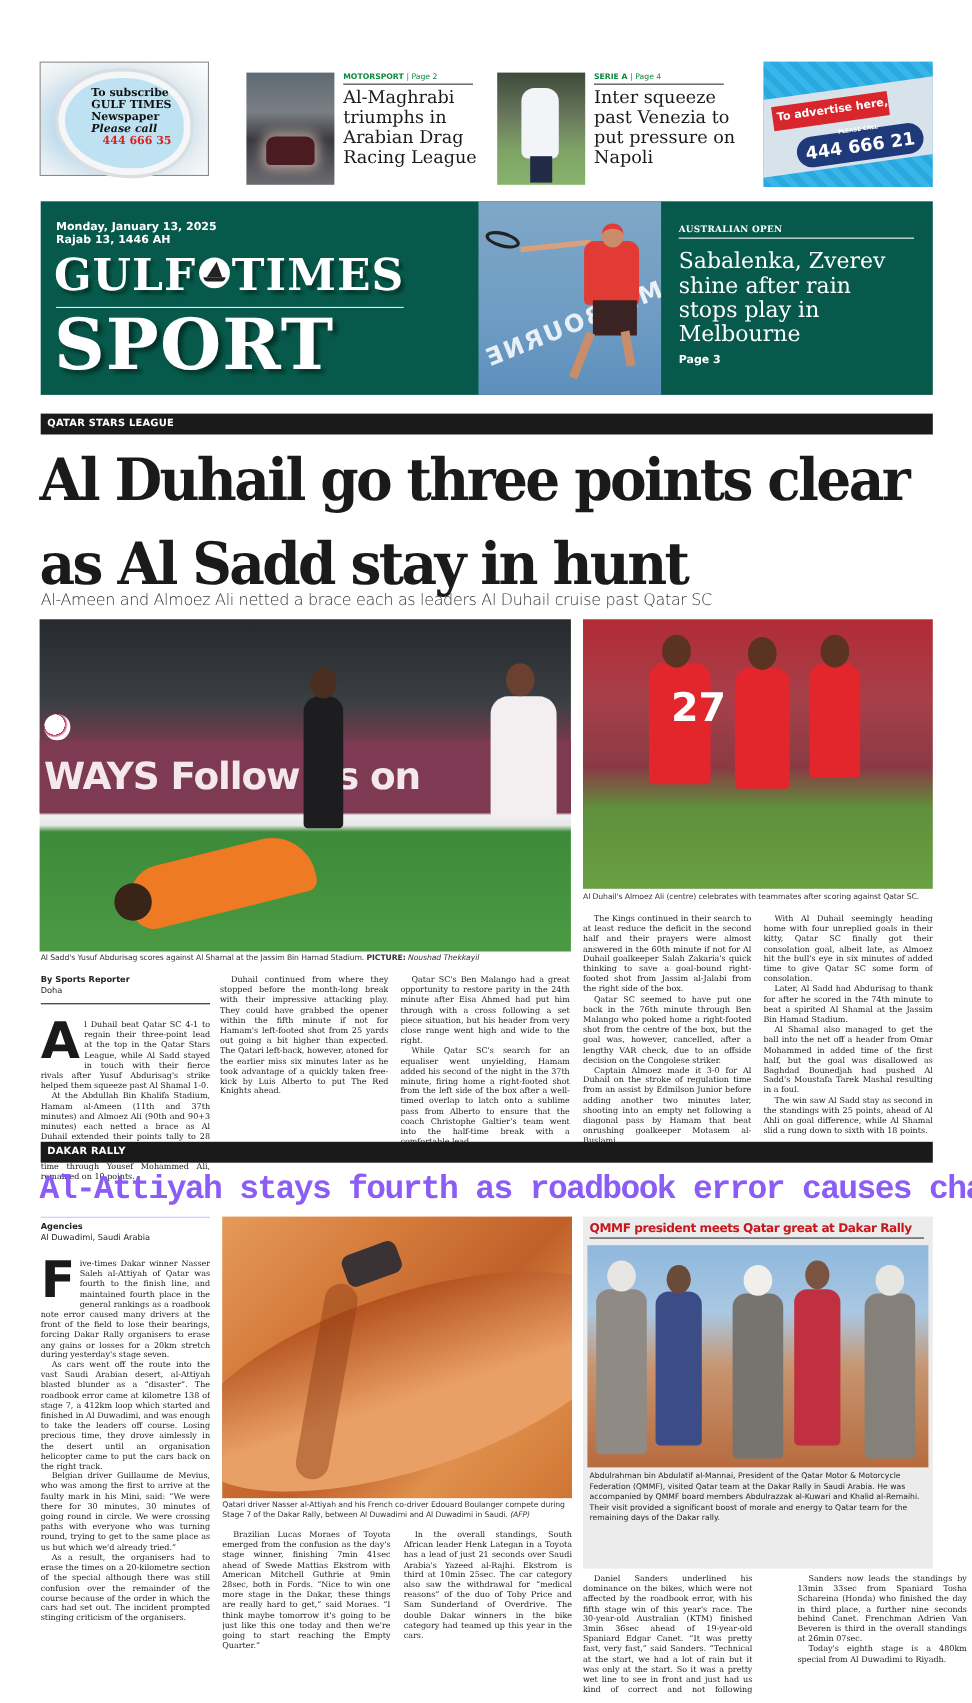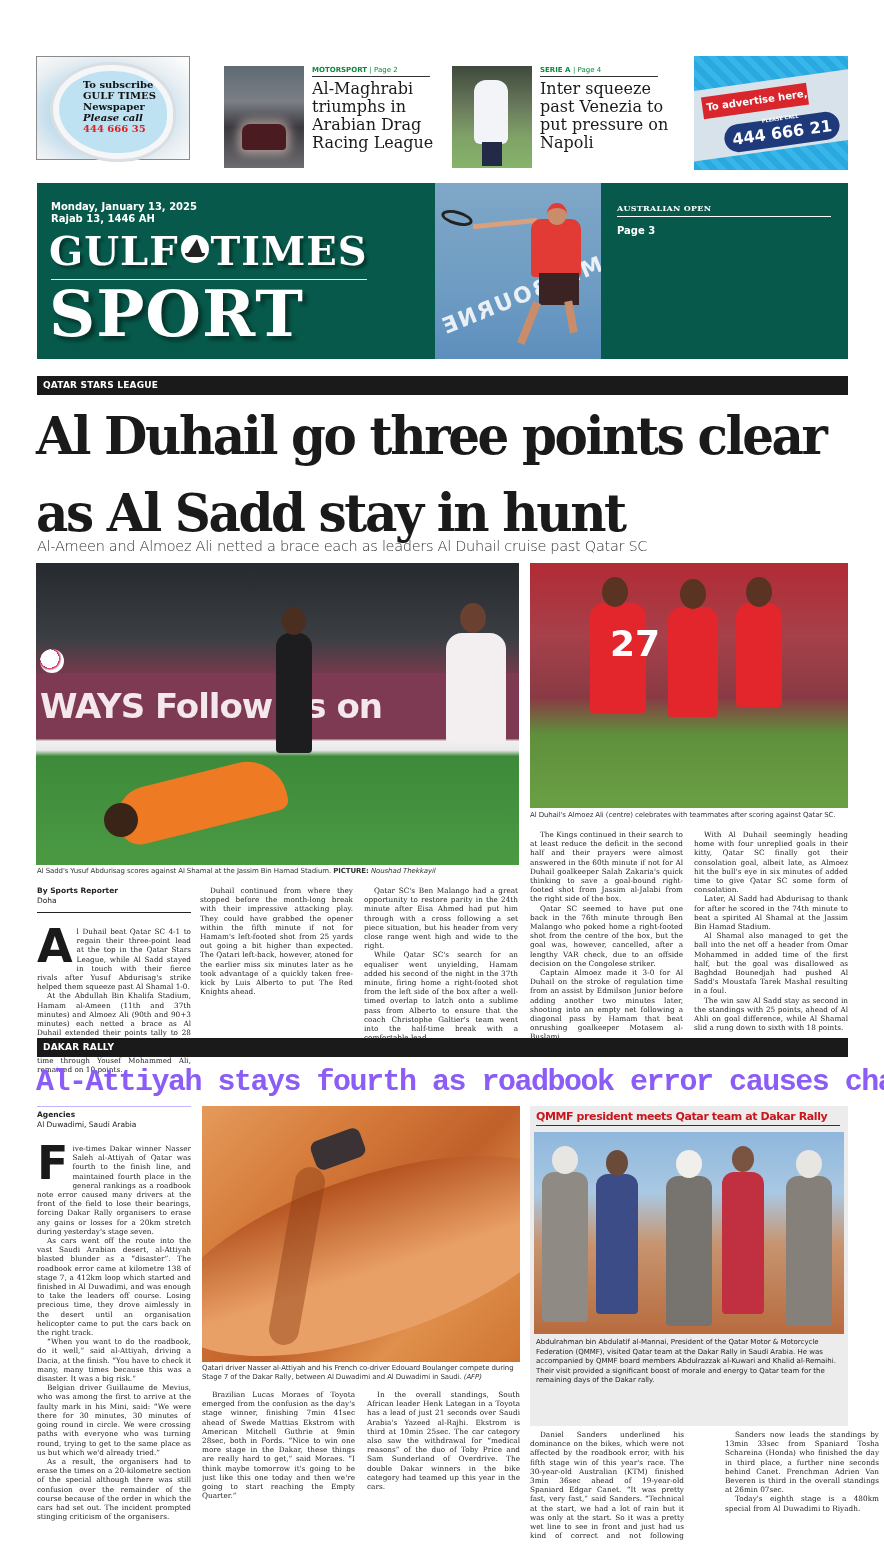--- a/index.html
+++ b/index.html
@@ -8,21 +8,21 @@
 
   
   .teaser-row { position: absolute; top: 56px; left: 36px; width: 812px; height: 116px; }
   .sub-ad { position: absolute; left: 0; top: 0; width: 154px; height: 104px; border: 1px solid #8a8a8a;
             background: radial-gradient(ellipse at 45% 55%, #cfe9f6 0%, #b4d8ec 40%, #e8eef2 70%, #ffffff 100%); }
   .sub-ad .tear { position: absolute; left: 22px; top: 14px; width: 108px; height: 82px; border-radius: 48% 52% 44% 56%;
                   background: #bfe2f3; box-shadow: 0 0 0 6px #f4f6f8, 0 0 0 9px #d9dee3; }
   .sub-ad .txt { position: absolute; left: 46px; top: 22px; font-family: "DejaVu Serif", serif; font-weight: bold;
                  font-size: 10px; line-height: 11px; color: #111; }
   .sub-ad .txt .please { font-style: italic; }
-  .sub-ad .txt .phone { color: #e0211d; font-weight: bold; }
+  .sub-ad .txt .phone { color: #e0211d; font-weight: bold; text-align: right; }
 
   .teaser { position: absolute; top: 10px; height: 102px; }
   .teaser .thumb { position: absolute; left: 0; top: 0; width: 80px; height: 102px; }
   .teaser .kicker { position: absolute; left: 88px; top: 0; width: 118px; font-family: "DejaVu Sans", sans-serif;
                     font-size: 7px; font-weight: bold; border-bottom: 1px solid #333; padding-bottom: 2px; }
   .teaser .kicker .sec { color: #0a8a3c; text-transform: uppercase; }
   .teaser .kicker .pg { color: #0a8a3c; font-weight: normal; }
   .teaser .hl { position: absolute; left: 88px; top: 14px; width: 130px; font-family: "DejaVu Serif", serif;
                 font-size: 16px; line-height: 18px; color: #1a1a1a; }
   .teaser-1 { left: 188px; }
@@ -209,20 +209,21 @@
     <div class="arm"></div>
     <div class="shirt"></div>
     <div class="head"></div>
     <div class="shorts"></div>
     <div class="leg1"></div>
     <div class="leg2"></div>
   </div>
 
   <div class="aus">
     <div class="kicker">AUSTRALIAN OPEN</div>
+    <div class="hl">Sabalenka, Zverev shine after rain stops play in Melbourne</div>
     <div class="pg">Page 3</div>
   </div>
 </div>
 
 <div class="section-bar" style="top:376px">QATAR STARS LEAGUE</div>
 <h1 class="main-hl">Al Duhail go three points clear as Al Sadd stay in hunt</h1>
 <div class="main-deck">Al-Ameen and Almoez Ali netted a brace each as leaders Al Duhail cruise past Qatar SC</div>
 
 <div class="photo-a">
   <div class="adboard">WAYS   Follow us on</div>
@@ -281,21 +282,20 @@
 <div class="section-bar" style="top:1038px">DAKAR RALLY</div>
 <h2 class="dakar-hl">Al-Attiyah stays fourth as roadbook error causes chaos</h2>
 
 <div class="col" style="left: 37px; top: 1106px; width: 154px; max-height: 434px; overflow: hidden;">
   <div class="byline" style="border-top:1px solid #c4b5fd; border-bottom:none; padding-top:3px; margin-bottom:8px;">
     <b>Agencies</b><br>
     <span>Al Duwadimi, Saudi Arabia</span>
   </div>
   <p class="noindent"><span class="dropcap">F</span><span>ive-times Dakar winner Nasser Saleh al-Attiyah of Qatar was fourth to the finish line, and maintained fourth place in the general rankings as a roadbook note error caused many drivers at the front of the field to lose their bearings, forcing Dakar Rally organisers to erase any gains or losses for a 20km stretch during yesterday's stage seven.</span></p>
   <p>As cars went off the route into the vast Saudi Arabian desert, al-Attiyah blasted blunder as a “disaster”. The roadbook error came at kilometre 138 of stage 7, a 412km loop which started and finished in Al Duwadimi, and was enough to take the leaders off course. Losing precious time, they drove aimlessly in the desert until an organisation helicopter came to put the cars back on the right track.</p>
-  <p>“When you want to do the roadbook, do it well,” said al-Attiyah, driving a Dacia, at the finish. “You have to check it many, many times because this was a disaster. It was a big risk.”</p>
   <p>Belgian driver Guillaume de Mevius, who was among the first to arrive at the faulty mark in his Mini, said: “We were there for 30 minutes, 30 minutes of going round in circle. We were crossing paths with everyone who was turning round, trying to get to the same place as us but which we'd already tried.”</p>
   <p>As a result, the organisers had to erase the times on a 20-kilometre section of the special although there was still confusion over the remainder of the course because of the order in which the cars had set out. The incident prompted stinging criticism of the organisers.</p>
 </div>
 
 <div class="photo-c">
   <div class="ridge"></div>
   <div class="trail"></div>
   <div class="car"></div>
 </div>
 <div class="caption" style="left:202px; top:1364px; width:318px; line-height:9px;">
@@ -304,21 +304,21 @@
 </div>
 
 <div class="col" style="left: 202px; top: 1390px; width: 153px; max-height: 150px; overflow: hidden;">
   <p>Brazilian Lucas Moraes of Toyota emerged from the confusion as the day's stage winner, finishing 7min 41sec ahead of Swede Mattias Ekstrom with American Mitchell Guthrie at 9min 28sec, both in Fords. “Nice to win one more stage in the Dakar, these things are really hard to get,” said Moraes. “I think maybe tomorrow it's going to be just like this one today and then we're going to start reaching the Empty Quarter.”</p>
 </div>
 <div class="col" style="left: 367px; top: 1390px; width: 153px; max-height: 150px; overflow: hidden;">
   <p>In the overall standings, South African leader Henk Lategan in a Toyota has a lead of just 21 seconds over Saudi Arabia's Yazeed al-Rajhi. Ekstrom is third at 10min 25sec. The car category also saw the withdrawal for “medical reasons” of the duo of Toby Price and Sam Sunderland of Overdrive. The double Dakar winners in the bike category had teamed up this year in the cars.</p>
 </div>
 
 <div class="qmmf-box">
-  <div class="title">QMMF president meets Qatar team at Dakar Rally</div>
+  <div class="title">QMMF president meets Qatar great at Dakar Rally</div>
   <div class="photo-d">
     <div class="fig" style="left:8px; top:40px; width:46px; height:150px; background:#8f8a84;"></div>
     <div class="hd" style="left:18px; top:14px; width:26px; height:28px; background:#e8e6e2;"></div>
     <div class="fig" style="left:62px; top:42px; width:42px; height:140px; background:#3b4c86;"></div>
     <div class="hd" style="left:72px; top:18px; width:22px; height:26px; background:#6a4a38;"></div>
     <div class="fig" style="left:132px; top:44px; width:46px; height:150px; background:#777470;"></div>
     <div class="hd" style="left:142px; top:18px; width:26px; height:28px; background:#f0efec;"></div>
     <div class="fig" style="left:188px; top:40px; width:42px; height:142px; background:#c03040;"></div>
     <div class="hd" style="left:198px; top:14px; width:22px; height:26px; background:#7a5440;"></div>
     <div class="fig" style="left:252px; top:44px; width:46px; height:150px; background:#86807a;"></div>

